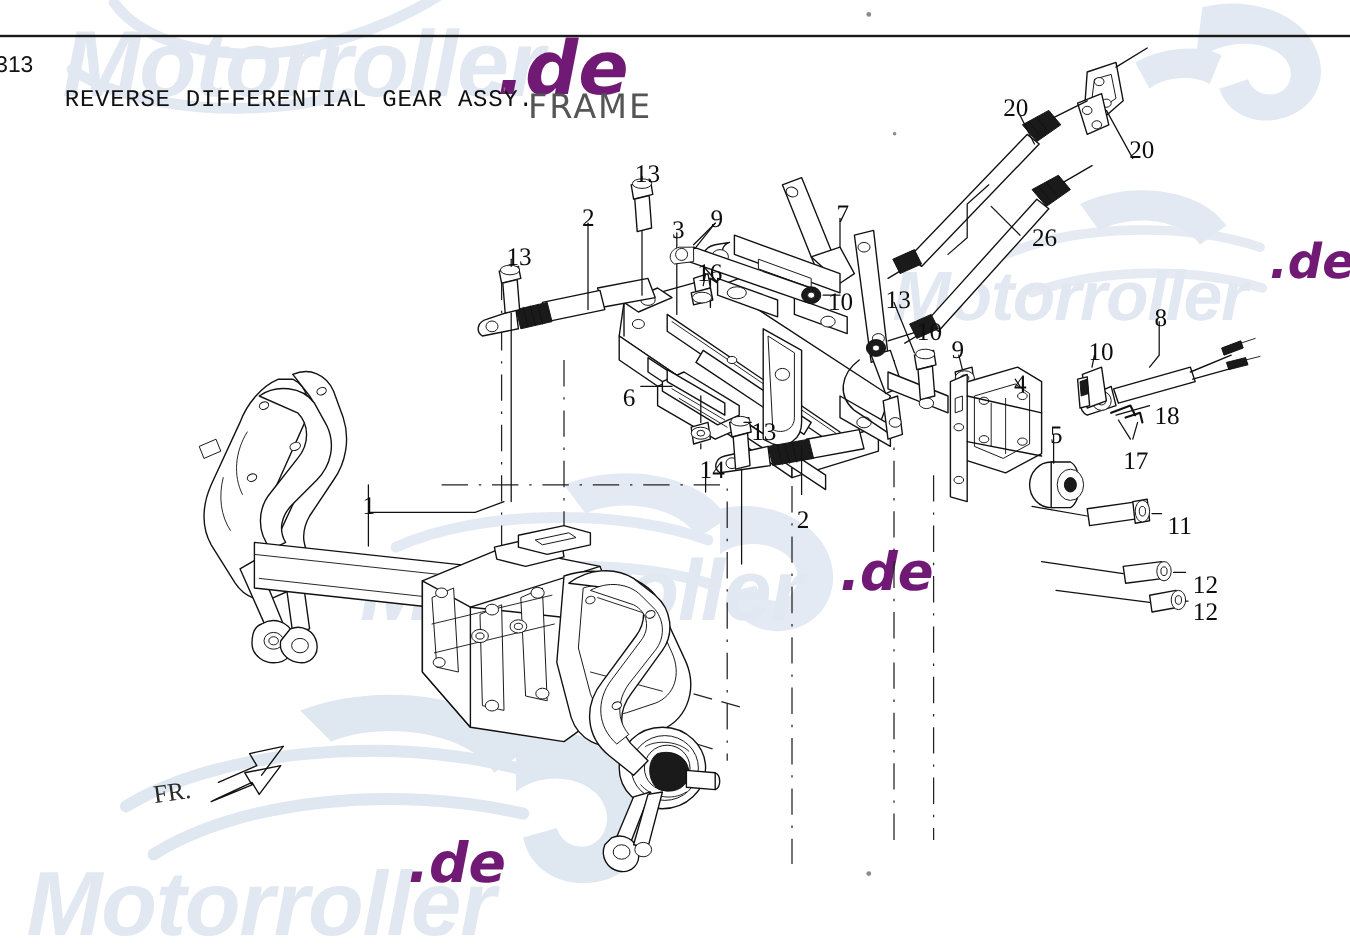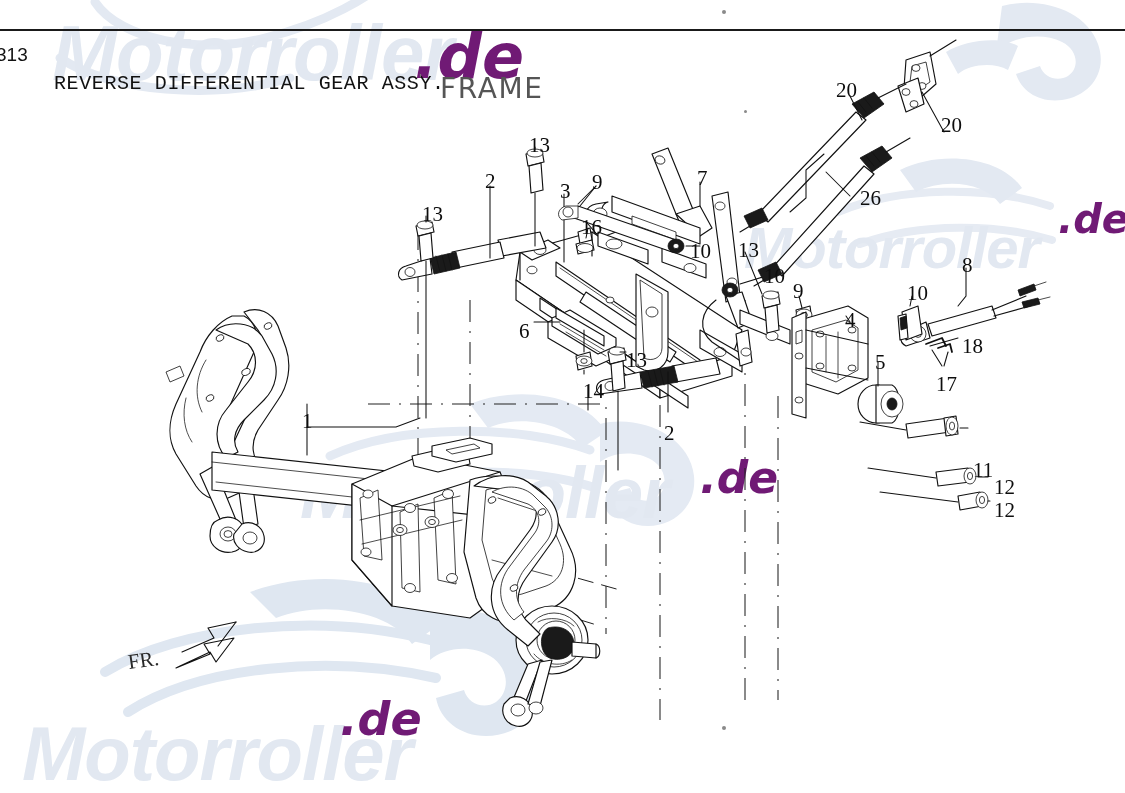--- a/index.html
+++ b/index.html
@@ -599,21 +599,21 @@
       <div class="callout" style="left: 560px; top: 181px;">3</div>
       <div class="callout" style="left: 845px; top: 310px;">4</div>
       <div class="callout" style="left: 875px; top: 352px;">5</div>
       <div class="callout" style="left: 519px; top: 321px;">6</div>
       <div class="callout" style="left: 697px; top: 168px;">7</div>
       <div class="callout" style="left: 962px; top: 255px;">8</div>
       <div class="callout" style="left: 592px; top: 172px;">9</div>
       <div class="callout" style="left: 793px; top: 281px;">9</div>
       <div class="callout" style="left: 690px; top: 241px;">10</div>
       <div class="callout" style="left: 764px; top: 266px;">10</div>
-      <div class="callout" style="left: 973px; top: 428px; margin-top: 32px;">11</div>
+      <div class="callout" style="left: 973px; top: 428px;">11</div>
       <div class="callout" style="left: 994px; top: 477px;">12</div>
       <div class="callout" style="left: 994px; top: 500px;">12</div>
       <div class="callout" style="left: 422px; top: 204px;">13</div>
       <div class="callout" style="left: 529px; top: 135px;">13</div>
       <div class="callout" style="left: 738px; top: 240px;">13</div>
       <div class="callout" style="left: 626px; top: 350px;">13</div>
       <div class="callout" style="left: 583px; top: 381px;">14</div>
       <div class="callout" style="left: 907px; top: 283px;">10</div>
       <div class="callout" style="left: 581px; top: 217px;">16</div>
       <div class="callout" style="left: 936px; top: 374px;">17</div>

